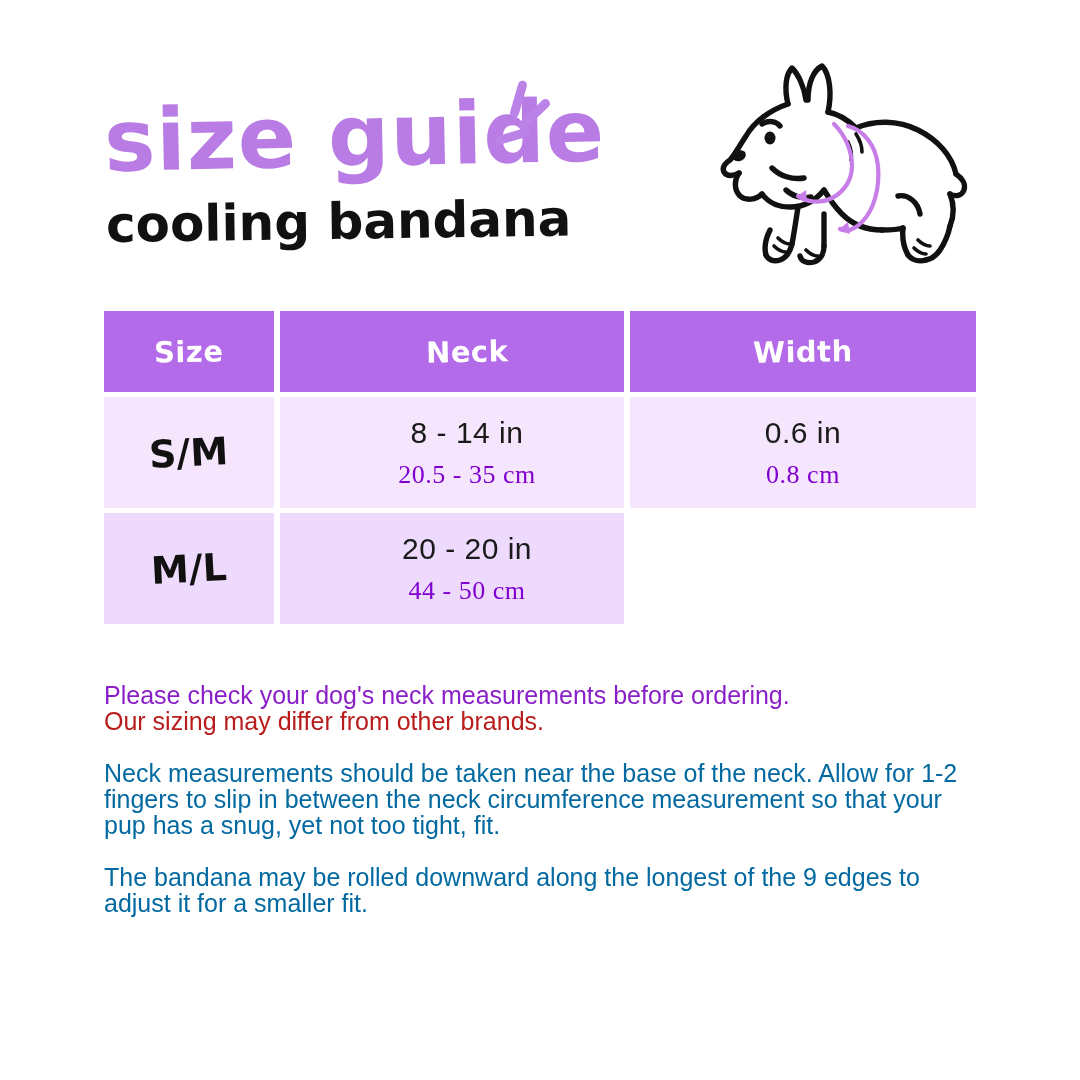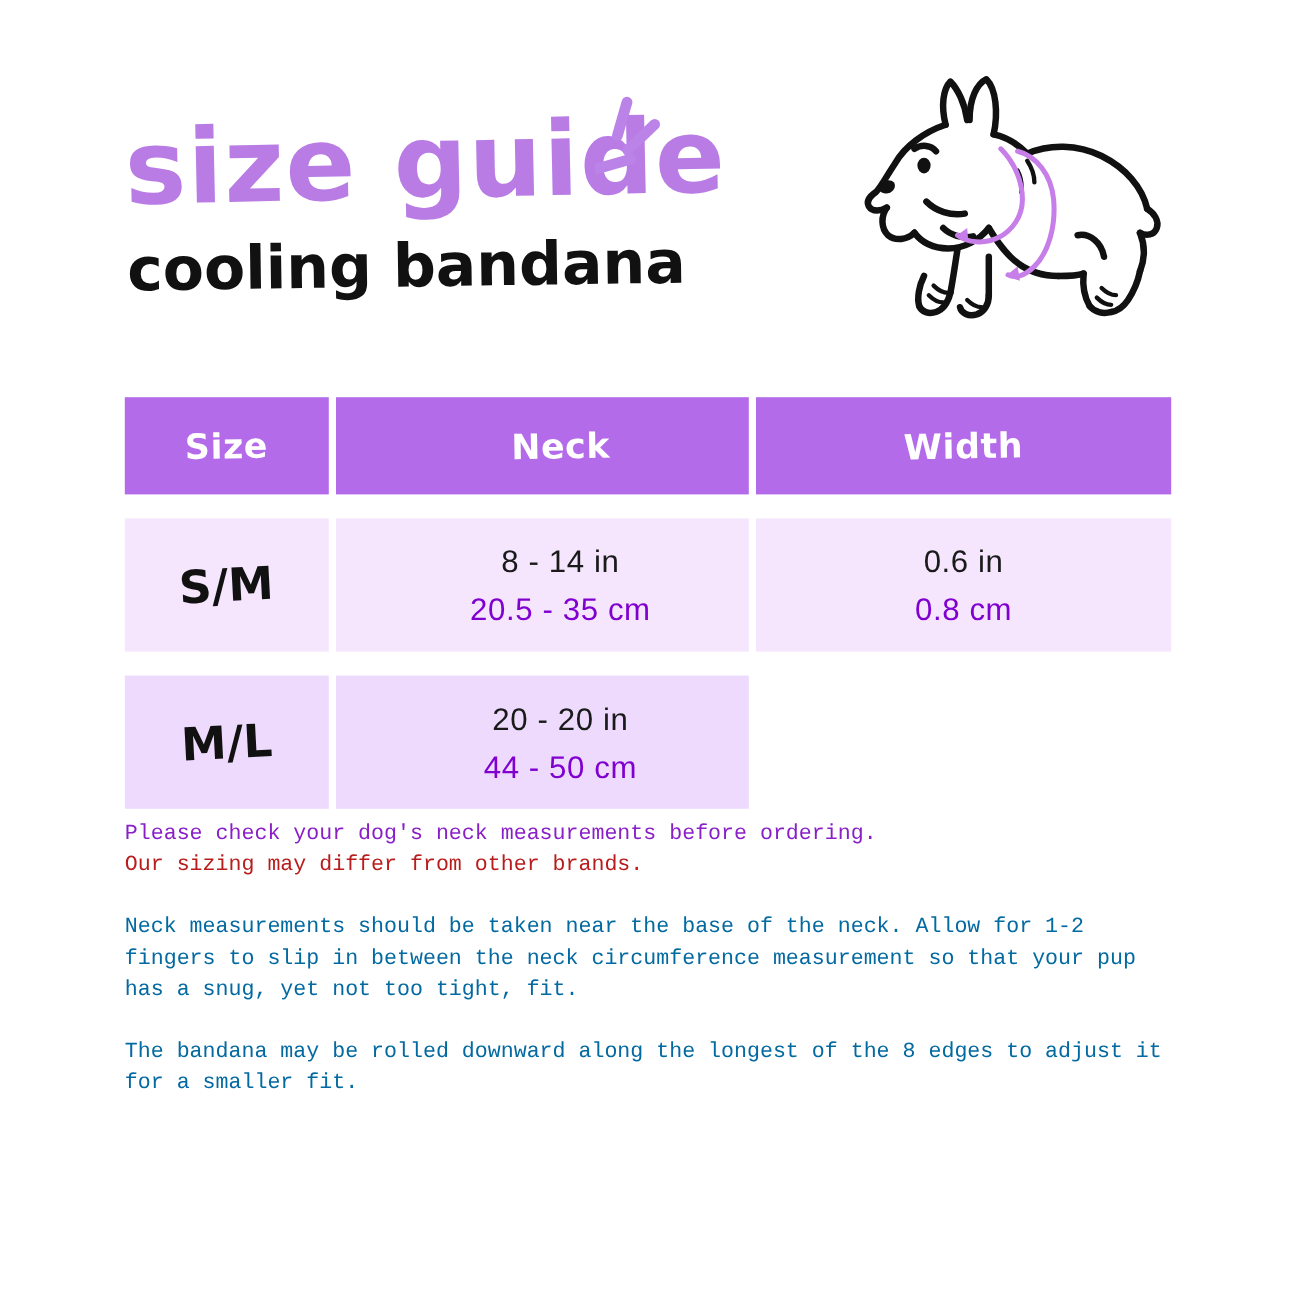--- a/index.html
+++ b/index.html
@@ -93,21 +93,20 @@
     left: 104px;
     top: 311px;
     width: 872px;
   }
 
   .table-row {
     display: flex;
     width: 872px;
     gap: 6px;
     margin-bottom: 5px;
-    margin-top: 20px;
   }
   .table-row:last-child { margin-bottom: 0; }
 
   .cell {
     display: flex;
     flex-direction: column;
     align-items: center;
     justify-content: center;
     box-sizing: border-box;
   }
@@ -138,44 +137,44 @@
     font-family: "DejaVu Sans", sans-serif;
     font-size: 38px;
     font-weight: bold;
     color: #111111;
     letter-spacing: 0px;
     transform: rotate(-3deg);
   }
 
   .val-in {
     font-family: "Liberation Sans", sans-serif;
-    font-size: 26px;
+    font-size: 30px;
     font-weight: 400;
     color: #1a1a1a;
     line-height: 1.0;
     margin-bottom: 14px;
     letter-spacing: 0.5px;
   }
   .val-cm {
-    font-family: Liberation Sans, sans-serif;
+    font-family: Liberation Serif, serif;
     font-size: 26px;
     font-weight: 400;
     color: #8000d0;
     line-height: 1.0;
     letter-spacing: 0.5px;
   }
 
   
   .notes {
     position: absolute;
     left: 104px;
     top: 682px;
     width: 880px;
-    font-family: Liberation Mono, monospace;
-    font-size: 18px;
+    font-family: Liberation Sans, sans-serif;
+    font-size: 25px;
     line-height: 26px;
     color: #1a1a1a;
   }
 
   .note-highlight {
     color: #8a1fc8;
     margin: 0;
   }
   .note-plain {
     color: #b91c1c;
@@ -316,16 +315,16 @@
       </div>
     </div>
   </div>
 
   <div class="notes">
     <p class="note-highlight">Please check your dog's neck measurements before ordering.</p>
     <p class="note-plain">Our sizing may differ from other brands.</p>
     <div class="note-gap"></div>
     <p class="note-para">Neck measurements should be taken near the base of the neck. Allow for 1-2 fingers to slip in between the neck circumference measurement so that your pup has a snug, yet not too tight, fit.</p>
     <div class="note-gap"></div>
-    <p class="note-para">The bandana may be rolled downward along the longest of the 8 edges to adjust it for a smaller fit.</p>
+    <p class="note-para">The bandana may be rolled downward along the longest of the 9 edges to adjust it for a smaller fit.</p>
   </div>
 
 </div>
 
 </body></html>

